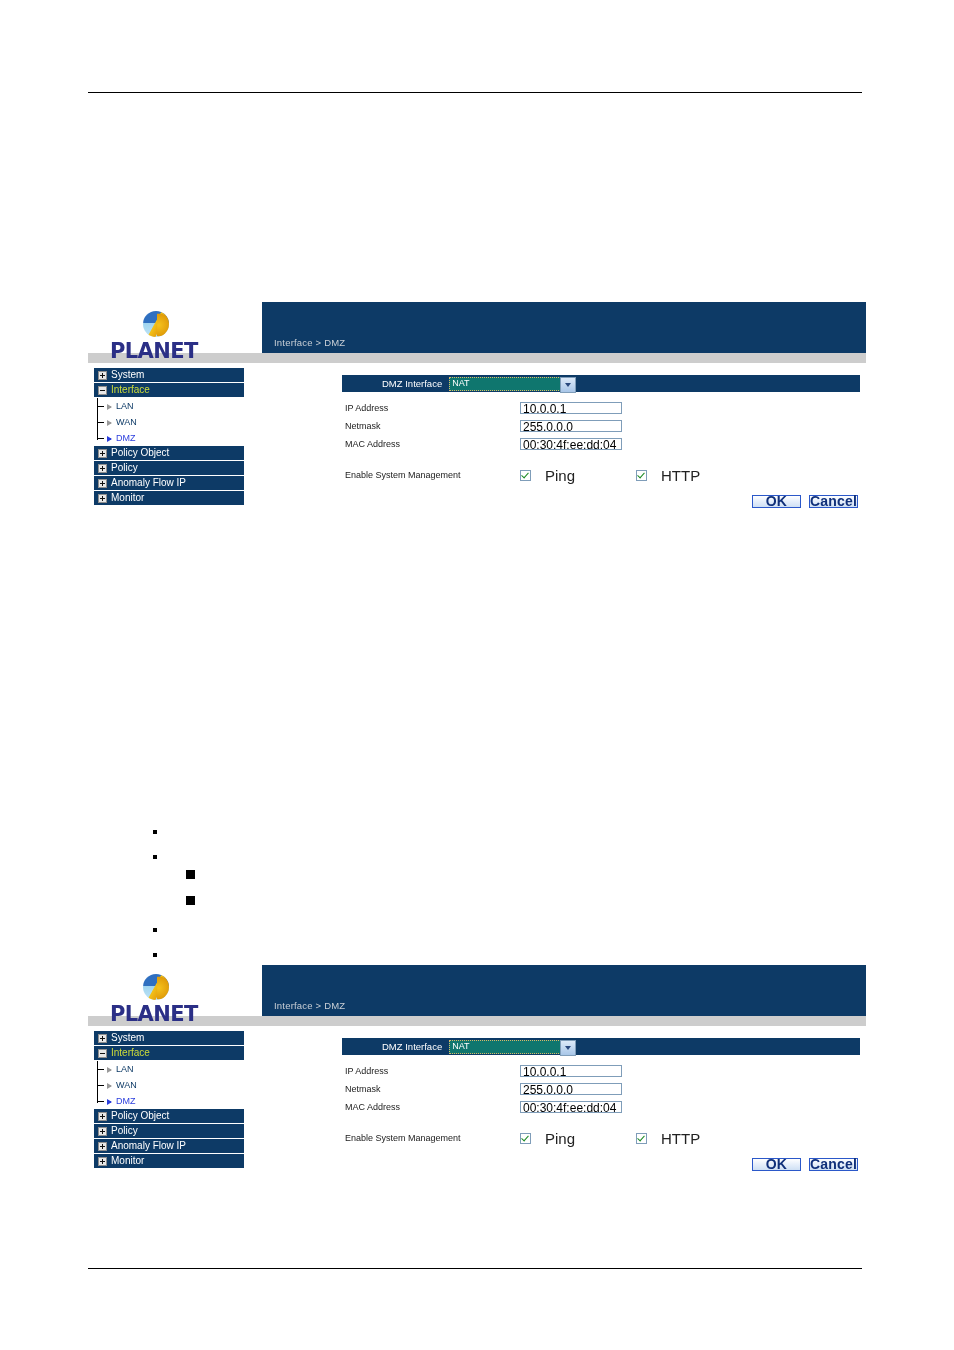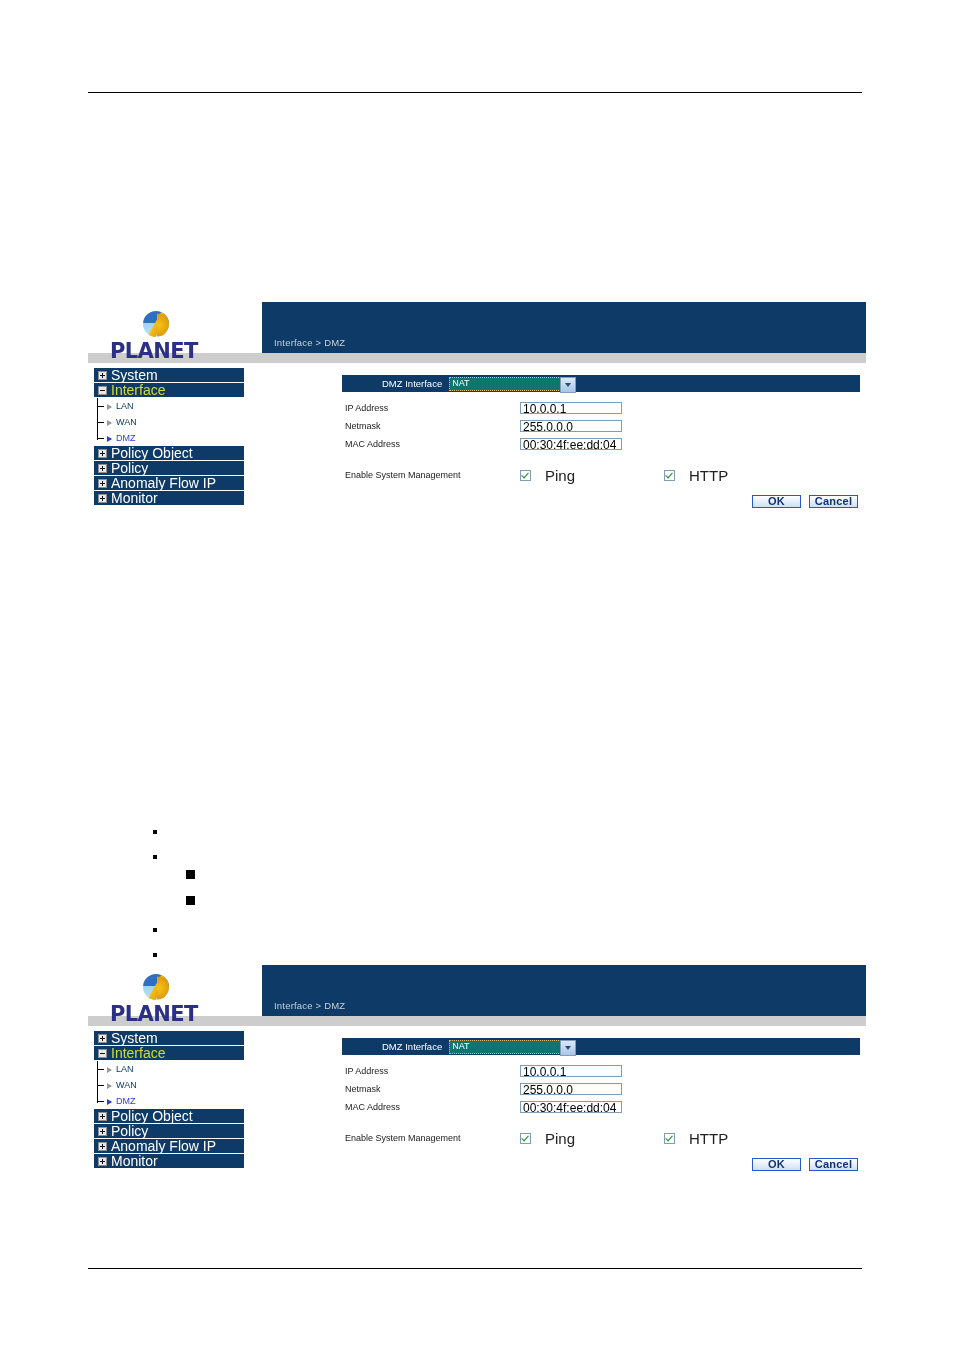--- a/index.html
+++ b/index.html
@@ -129,21 +129,21 @@
     position:absolute;left:6px;top:4px;
     width:150px;
   }
   .nav-group{
     background:#0d3a66;
     color:#ffffff;
     height:14px;
     line-height:14px;
     padding-left:4px;
     margin-bottom:1px;
-    font-size:14px;
+    font-size:10px;
     display:flex;align-items:center;gap:4px;
     white-space:nowrap;
   }
   .nav-group.active span.nav-label{color:#cddc39;}
   .pm-icon{
     display:inline-block;
     width:7px;height:7px;
     background:#e8e8e8;
     border:1px solid #8d8d8d;
     position:relative;
@@ -270,21 +270,21 @@
     height:18px;
     margin-top:13px;
   }
   .mgmt-row .flabel{
     width:175px;font-size:9px;color:#222;padding-left:3px;white-space:nowrap;
   }
   .chk-wrap{
     display:flex;align-items:center;gap:14px;
     font-size:15px;color:#222;
   }
-  .chk-wrap.second{margin-left:89px;}
+  .chk-wrap.second{margin-left:61px;}
   .checkbox{
     width:9px;height:9px;
     border:1px solid #7f9db9;
     background:#ffffff;
     position:relative;
     flex:none;
   }
   .checkbox:after{
     content:"";
     position:absolute;
@@ -299,21 +299,21 @@
     display:flex;justify-content:flex-end;
     gap:8px;
     margin-top:11px;
     padding-right:2px;
   }
   .btn{
     min-width:49px;height:13px;
     border:1.4px solid #2b58c9;
     background:linear-gradient(180deg,#ffffff 0%,#e8f0fb 45%,#cfe0f4 100%);
     color:#10307a;
-    font-size:11px;font-weight:bold;
+    font-size:14px;font-weight:bold;
     text-align:center;
     line-height:11px;
     letter-spacing:0.2px;
     box-sizing:border-box;
   }
 </style>
 </head>
 <body>
 
 <div class="page-rule rule-top"></div>

